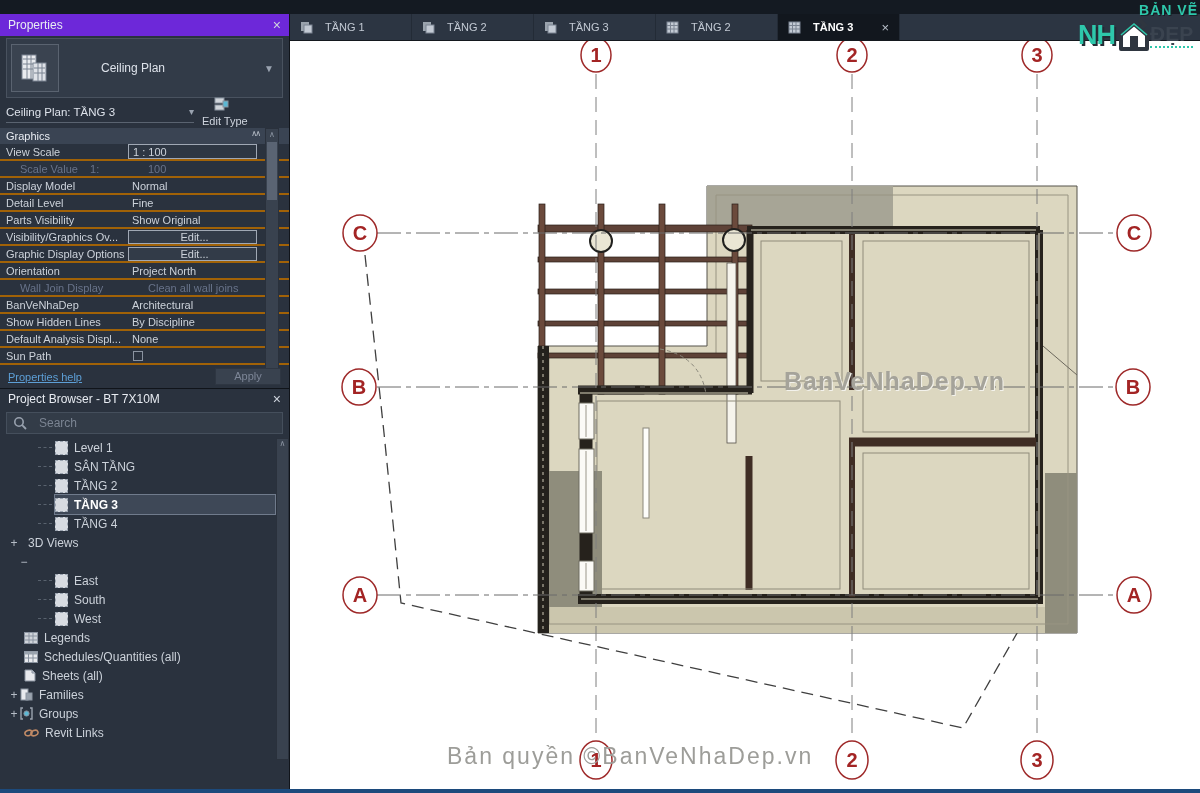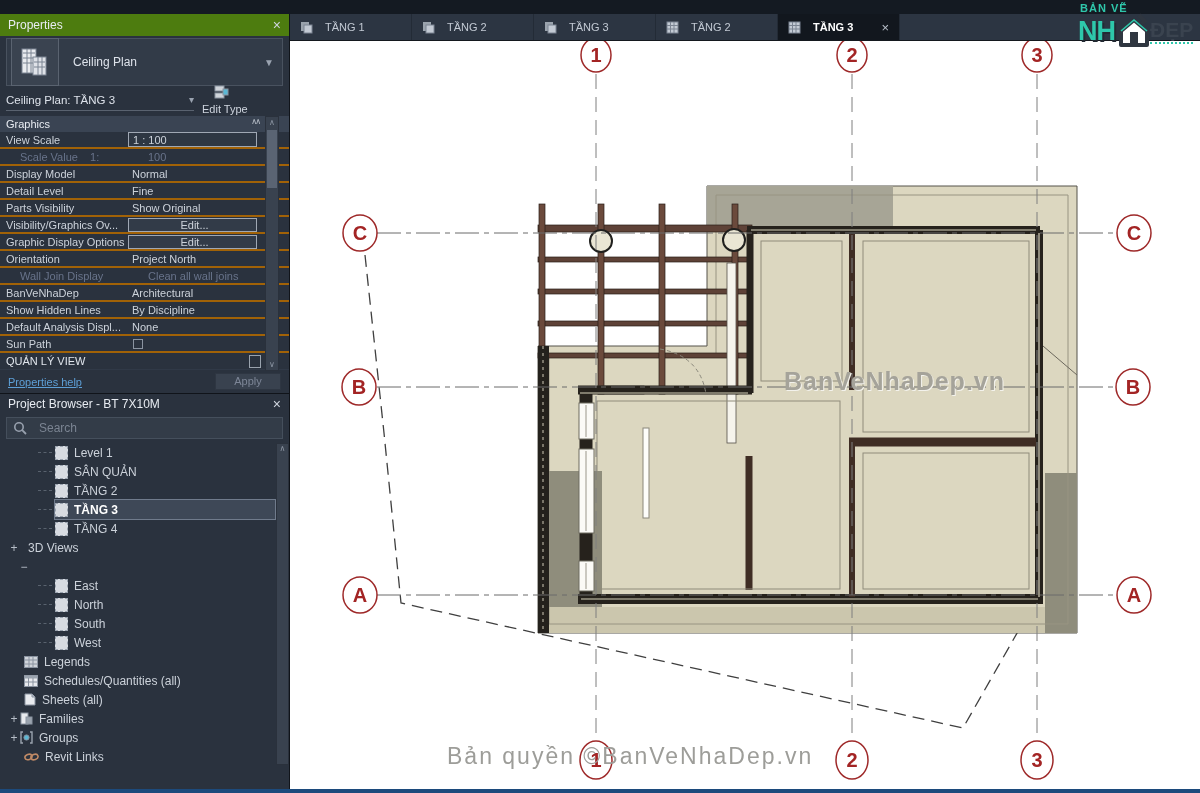--- a/index.html
+++ b/index.html
@@ -7,26 +7,26 @@
               font-family:"Liberation Sans", sans-serif; }
 
   
   .top-strip { position:absolute; left:0; top:0; width:1200px; height:14px; background:#141a22; }
   .bottom-strip { position:absolute; left:0; top:789px; width:1200px; height:4px; background:#1c4a7c; }
 
   
   .left-panel { position:absolute; left:0; top:14px; width:290px; height:779px;
                 background:#2a323e; color:#c9cfd9; font-size:11px; border-right:1px solid #10141a; }
   .panel-header { height:22px; display:flex; align-items:center; padding:0 8px;
-                  color:#e8ecf2; font-size:12px; background:#4d7c0f; }
+                  color:#e8ecf2; font-size:12px; background:#6d28d9; }
   .panel-header .title { flex:1; }
   .close-x { color:#cfd5de; font-size:14px; line-height:14px; cursor:default; }
 
-  .type-selector { margin:2px 6px; height:48px; background:#323b48; border:1px solid #49525f;
-                   display:flex; align-items:center; padding:4px 8px 4px 4px; }
+  .type-selector { margin:2px 6px; height:60px; background:#323b48; border:1px solid #49525f;
+                   display:flex; align-items:center; padding:4px 8px 4px 4px;gap:28px; }
   .type-icon-box { width:48px; height:48px; background:#3a4350; border:1px solid #5a6370;
                    display:flex; align-items:center; justify-content:center; }
   .type-label { flex:1; padding-left:14px; font-size:12px; color:#dde2ea; }
   .chev { color:#9aa3b0; font-size:10px; }
 
   .instance-row { height:24px; display:flex; align-items:center; padding:0 6px; }
   .instance-label { width:188px; font-size:11.5px; color:#dde2ea;
                     border-bottom:1px solid #5a6370; height:22px; line-height:22px;
                     display:flex; }
   .instance-label span.txt { flex:1; }
@@ -90,22 +90,22 @@
   .tab.active { background:#12171e; color:#ffffff; font-weight:bold; }
   .tab .tclose { margin-left:auto; color:#b9c0ca; font-weight:normal; font-size:13px; }
 
   
   .canvas { position:absolute; left:290px; top:40px; width:910px; height:750px; background:#ffffff;
             border-top:1px solid #14181e; }
   svg text { font-family:"Liberation Sans", sans-serif; }
 
   
   .logo { position:absolute; left:1078px; top:2px; width:120px; height:66px; z-index:6; }
-  .logo-tag { font-size:11px; font-weight:bold; color:#2ec7ab; letter-spacing:1px;
-              text-shadow:1px 1px 0 #1a1f26; margin-left:2px; }
+  .logo-tag { font-size:14px; font-weight:bold; color:#2ec7ab; letter-spacing:1px;
+              text-shadow:1px 1px 0 #1a1f26; margin-left:2px;text-align:right; }
   .logo-row { display:flex; align-items:center; margin-top:-2px; }
   .logo-nh { font-size:27px; font-weight:bold; color:#2ec7ab; text-shadow:2px 2px 0 #232a33;
              letter-spacing:-1px; }
   .logo-dep { font-size:21px; font-weight:bold; color:#3a434f; border-bottom:2px dotted #2ec7ab;
               margin-left:-3px; }
 </style>
 </head>
 <body>
 
 <div class="top-strip"></div>
@@ -199,24 +199,20 @@
     </div>
     <div class="prow">
       <span class="plabel">Default Analysis Displ...</span>
       <span class="pvalue">None</span>
     </div>
     <div class="prow">
       <span class="plabel">Sun Path</span>
       <span class="checkbox"></span>
     </div>
 
-    <div class="viewmgr">
-      <span>QUẢN LÝ VIEW</span>
-      <span class="mini-box"></span>
-    </div>
 
     <div class="grid-scrollbar">
       <span class="sb-arrow">∧</span>
       <span class="thumb"></span>
       <span class="sb-spacer"></span>
       <span class="sb-arrow">∨</span>
     </div>
   </div>
 
   <div class="help-row">
@@ -244,21 +240,21 @@
       <span class="dash ml38"></span>
       <span class="hl">
           <span class="vicon"></span>
         <span>Level 1</span>
         </span>
     </div>
     <div class="trow">
       <span class="dash ml38"></span>
       <span class="hl">
           <span class="vicon"></span>
-        <span>SÂN QUẢN</span>
+        <span>SÂN TẦNG</span>
         </span>
     </div>
     <div class="trow">
       <span class="dash ml38"></span>
       <span class="hl">
           <span class="vicon"></span>
         <span>TẦNG 2</span>
         </span>
     </div>
     <div class="trow selected">
@@ -282,27 +278,20 @@
         </span>
     </div>
     <div class="trow">
       <span class="expander ml18">−</span>
     </div>
     <div class="trow">
       <span class="dash ml38"></span>
       <span class="hl">
           <span class="vicon"></span>
         <span>East</span>
-        </span>
-    </div>
-    <div class="trow">
-      <span class="dash ml38"></span>
-      <span class="hl">
-          <span class="vicon"></span>
-        <span>North</span>
         </span>
     </div>
     <div class="trow">
       <span class="dash ml38"></span>
       <span class="hl">
           <span class="vicon"></span>
         <span>South</span>
         </span>
     </div>
     <div class="trow">

